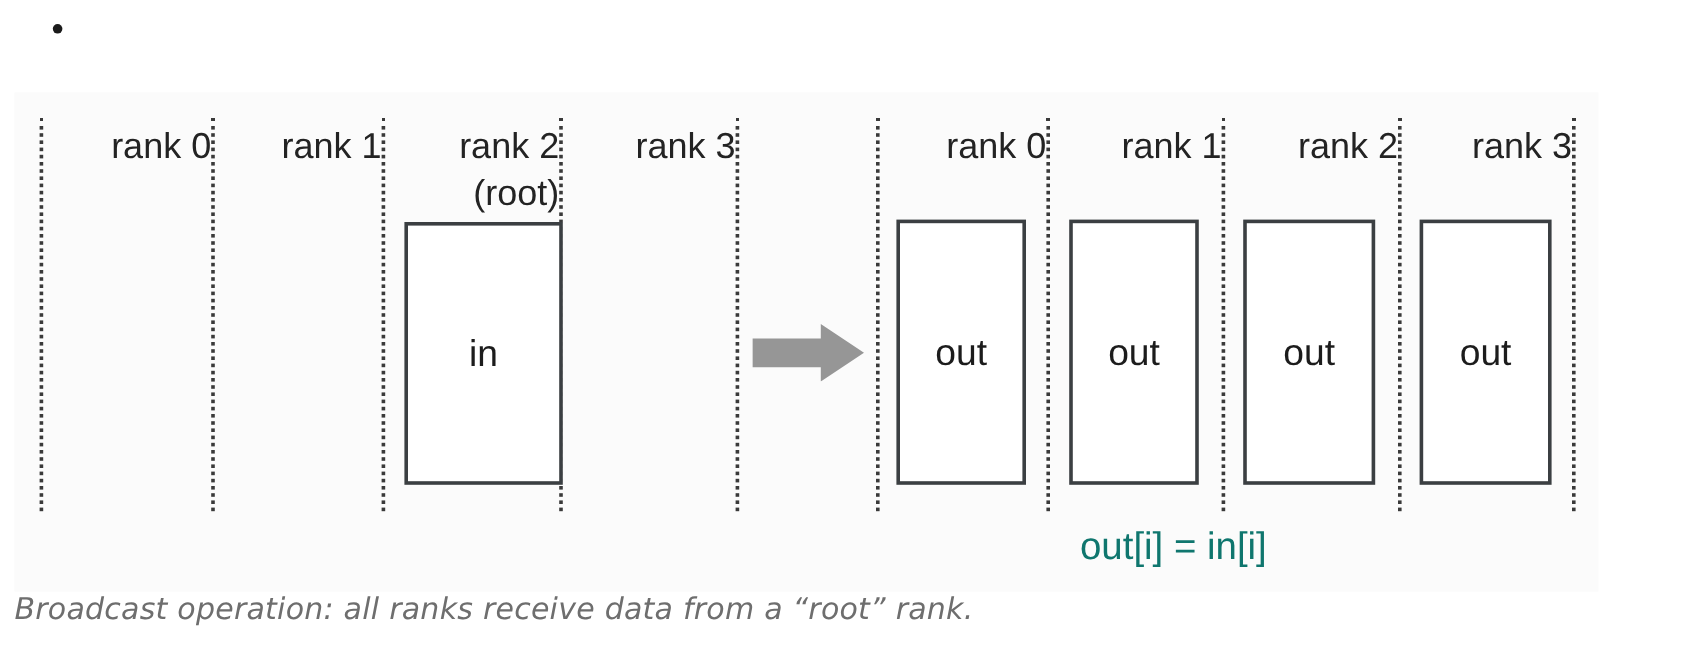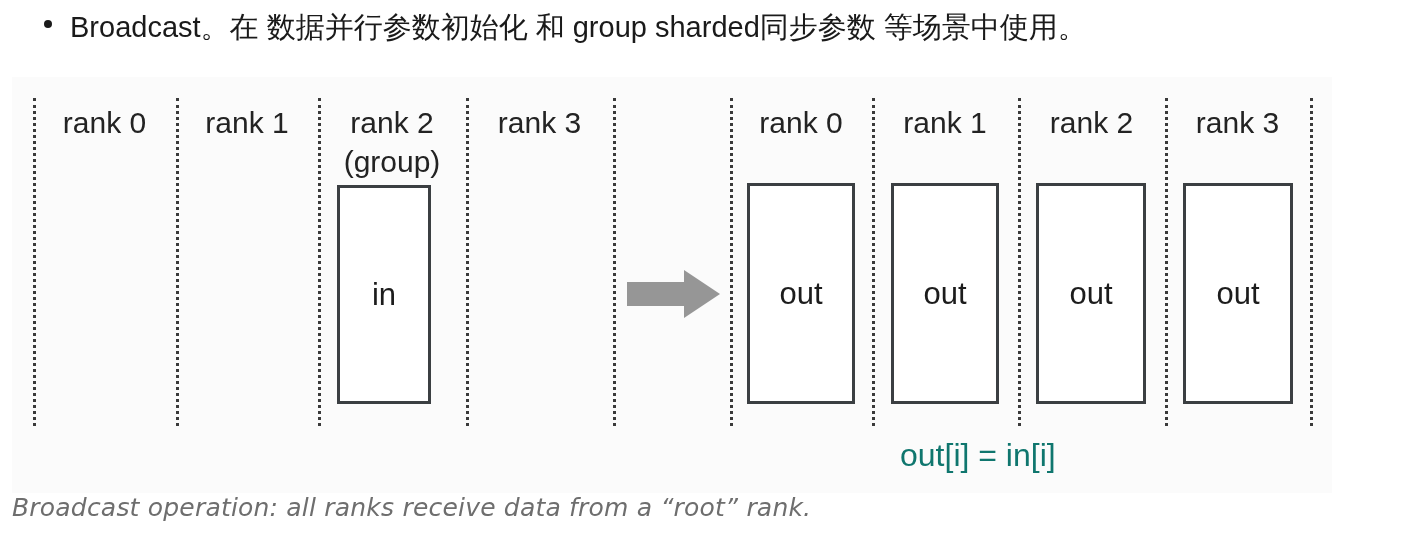--- a/index.html
+++ b/index.html
@@ -77,21 +77,21 @@
     height: 328px;
     border-left: 3px dotted #3a3a3a;
   }
 
   
   .rank-label {
     position: absolute;
     top: 103px;
     font-size: 30px;
     color: #232323;
-    text-align: center;
+    text-align: right;
     line-height: 39px;
     white-space: nowrap;
   }
   .rank-label .sub {
     display: block;
   }
 
   
   .data-box {
     position: absolute;
@@ -122,21 +122,20 @@
     font-size: 32px;
     color: #0f766e;
     white-space: nowrap;
   }
 </style>
 </head>
 <body>
 
 <div id="bullet-paragraph">
   <span id="bullet-marker"></span>
-  <span id="bullet-text">Broadcast。在 数据并行参数初始化 和 group sharded同步参数 等场景中使用。</span>
 </div>
 
 <div id="diagram-panel"></div>
 
 <div class="rank-divider" style="left:33px;"></div>
 <div class="rank-divider" style="left:176px;"></div>
 <div class="rank-divider" style="left:318px;"></div>
 <div class="rank-divider" style="left:466px;"></div>
 <div class="rank-divider" style="left:613px;"></div>
 
@@ -147,40 +146,40 @@
 <div class="rank-divider" style="left:1310px;"></div>
 
 <div class="rank-label" style="left:33px; width:143px;">
   <span>rank 0</span>
 </div>
 <div class="rank-label" style="left:176px; width:142px;">
   <span>rank 1</span>
 </div>
 <div class="rank-label" style="left:318px; width:148px;">
   <span>rank 2</span>
-  <span class="sub">(group)</span>
+  <span class="sub">(root)</span>
 </div>
 <div class="rank-label" style="left:466px; width:147px;">
   <span>rank 3</span>
 </div>
 
 <div class="rank-label" style="left:730px; width:142px;">
   <span>rank 0</span>
 </div>
 <div class="rank-label" style="left:872px; width:146px;">
   <span>rank 1</span>
 </div>
 <div class="rank-label" style="left:1018px; width:147px;">
   <span>rank 2</span>
 </div>
 <div class="rank-label" style="left:1165px; width:145px;">
   <span>rank 3</span>
 </div>
 
-<div class="data-box" style="left:337px; top:185px; width:94px; height:219px;">
+<div class="data-box" style="left:337px; top:185px; width:132px; height:219px;">
   <span>in</span>
 </div>
 
 <div id="broadcast-arrow">
   <svg width="93" height="48" viewBox="0 0 93 48" xmlns="http://www.w3.org/2000/svg">
     <polygon points="0,12 57,12 57,0 93,24 57,48 57,36 0,36" fill="#969696"></polygon>
   </svg>
 </div>
 
 <div class="data-box" style="left:747px; top:183px; width:108px; height:221px;">

